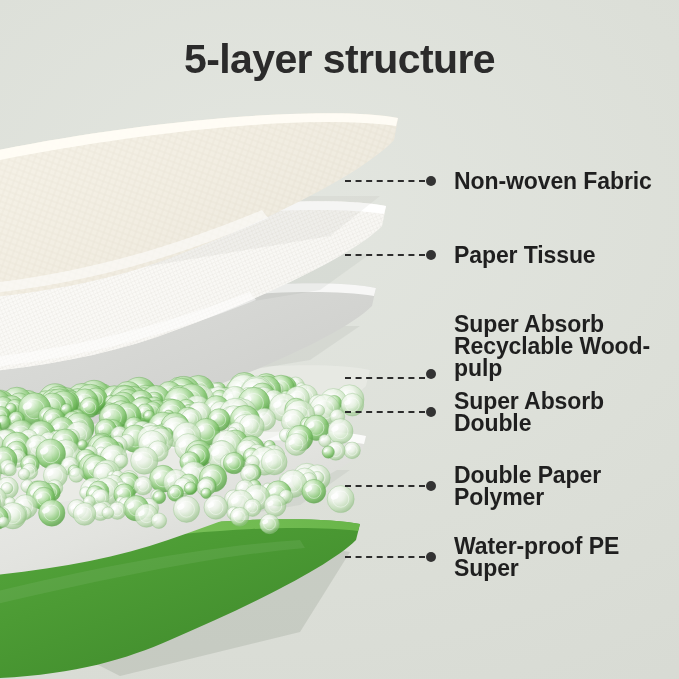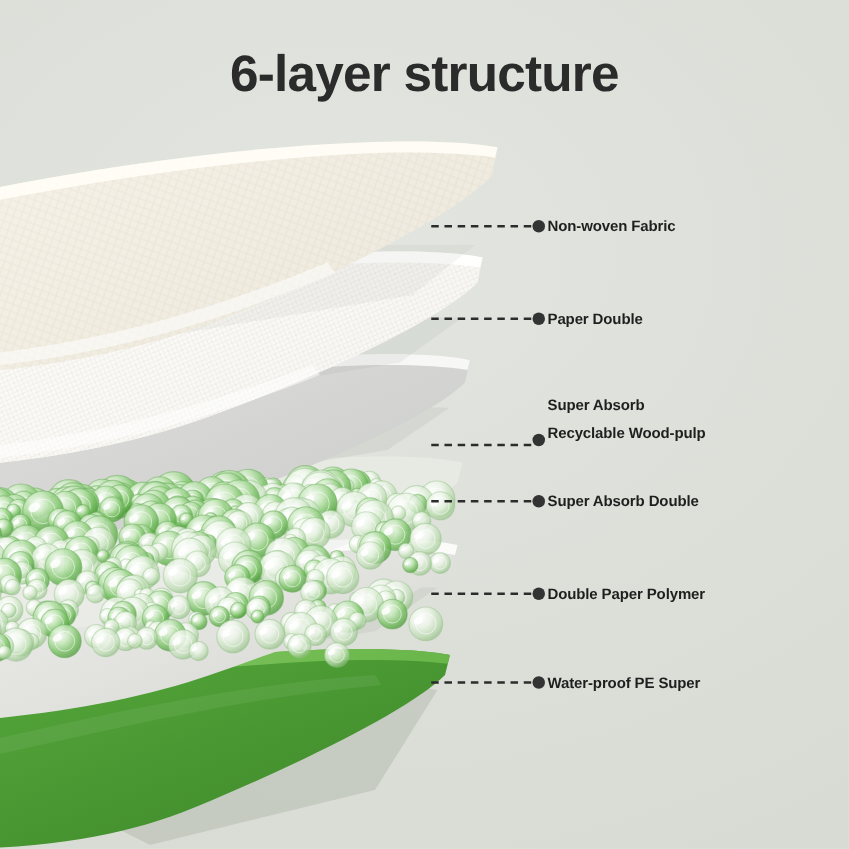--- a/index.html
+++ b/index.html
@@ -40,39 +40,39 @@
     width:80px;height:0;
     border-top:2px dashed #2c2c2c;
     flex:0 0 auto;
   }
   .dot{
     width:10px;height:10px;border-radius:50%;
     background:#333333;
     margin-left:1px;flex:0 0 auto;
   }
   .ctext{
-    margin-left:2px;
-    font-size:12px;
+    margin-left:18px;
+    font-size:23px;
     line-height:22px;
     font-weight:600;
     color:#1f1f1f;
     white-space:pre-line;
     letter-spacing:-0.1px;
   }
   .callout.two .ctext{margin-top:0;}
   .callout.two{align-items:flex-end;}
   .callout.two .dashline{margin-top:10px;}
   .callout.two .dot{margin-top:5px;}
 </style>
 </head>
 <body>
 
 <div id="stage">
 
-  <div class="title">6-layer structure</div>
+  <div class="title">5-layer structure</div>
 
   <div class="stack">
     <svg width="679" height="679" viewBox="0 0 679 679" aria-hidden="true">
       <defs>
 
         <pattern id="tex-nonwoven" width="6" height="6" patternUnits="userSpaceOnUse" patternTransform="rotate(20)">
           <rect width="6" height="6" fill="#f4f0e5"></rect>
           <path d="M0 3 h6 M3 0 v6" stroke="#e7e1d2" stroke-width="0.9"></path>
         </pattern>
         <pattern id="tex-tissue" width="5" height="5" patternUnits="userSpaceOnUse" patternTransform="rotate(22)">
@@ -1363,21 +1363,21 @@
 
     <div class="callout" style="top:170px">
       <span class="dashline"></span>
       <span class="dot"></span>
       <span class="ctext">Non-woven Fabric</span>
     </div>
 
     <div class="callout" style="top:244px">
       <span class="dashline"></span>
       <span class="dot"></span>
-      <span class="ctext">Paper Double</span>
+      <span class="ctext">Paper Tissue</span>
     </div>
 
     <div class="callout two" style="top:313px">
       <span class="dashline"></span>
       <span class="dot"></span>
       <span class="ctext">Super Absorb
 Recyclable Wood-pulp</span>
     </div>
 
     <div class="callout" style="top:390px">

